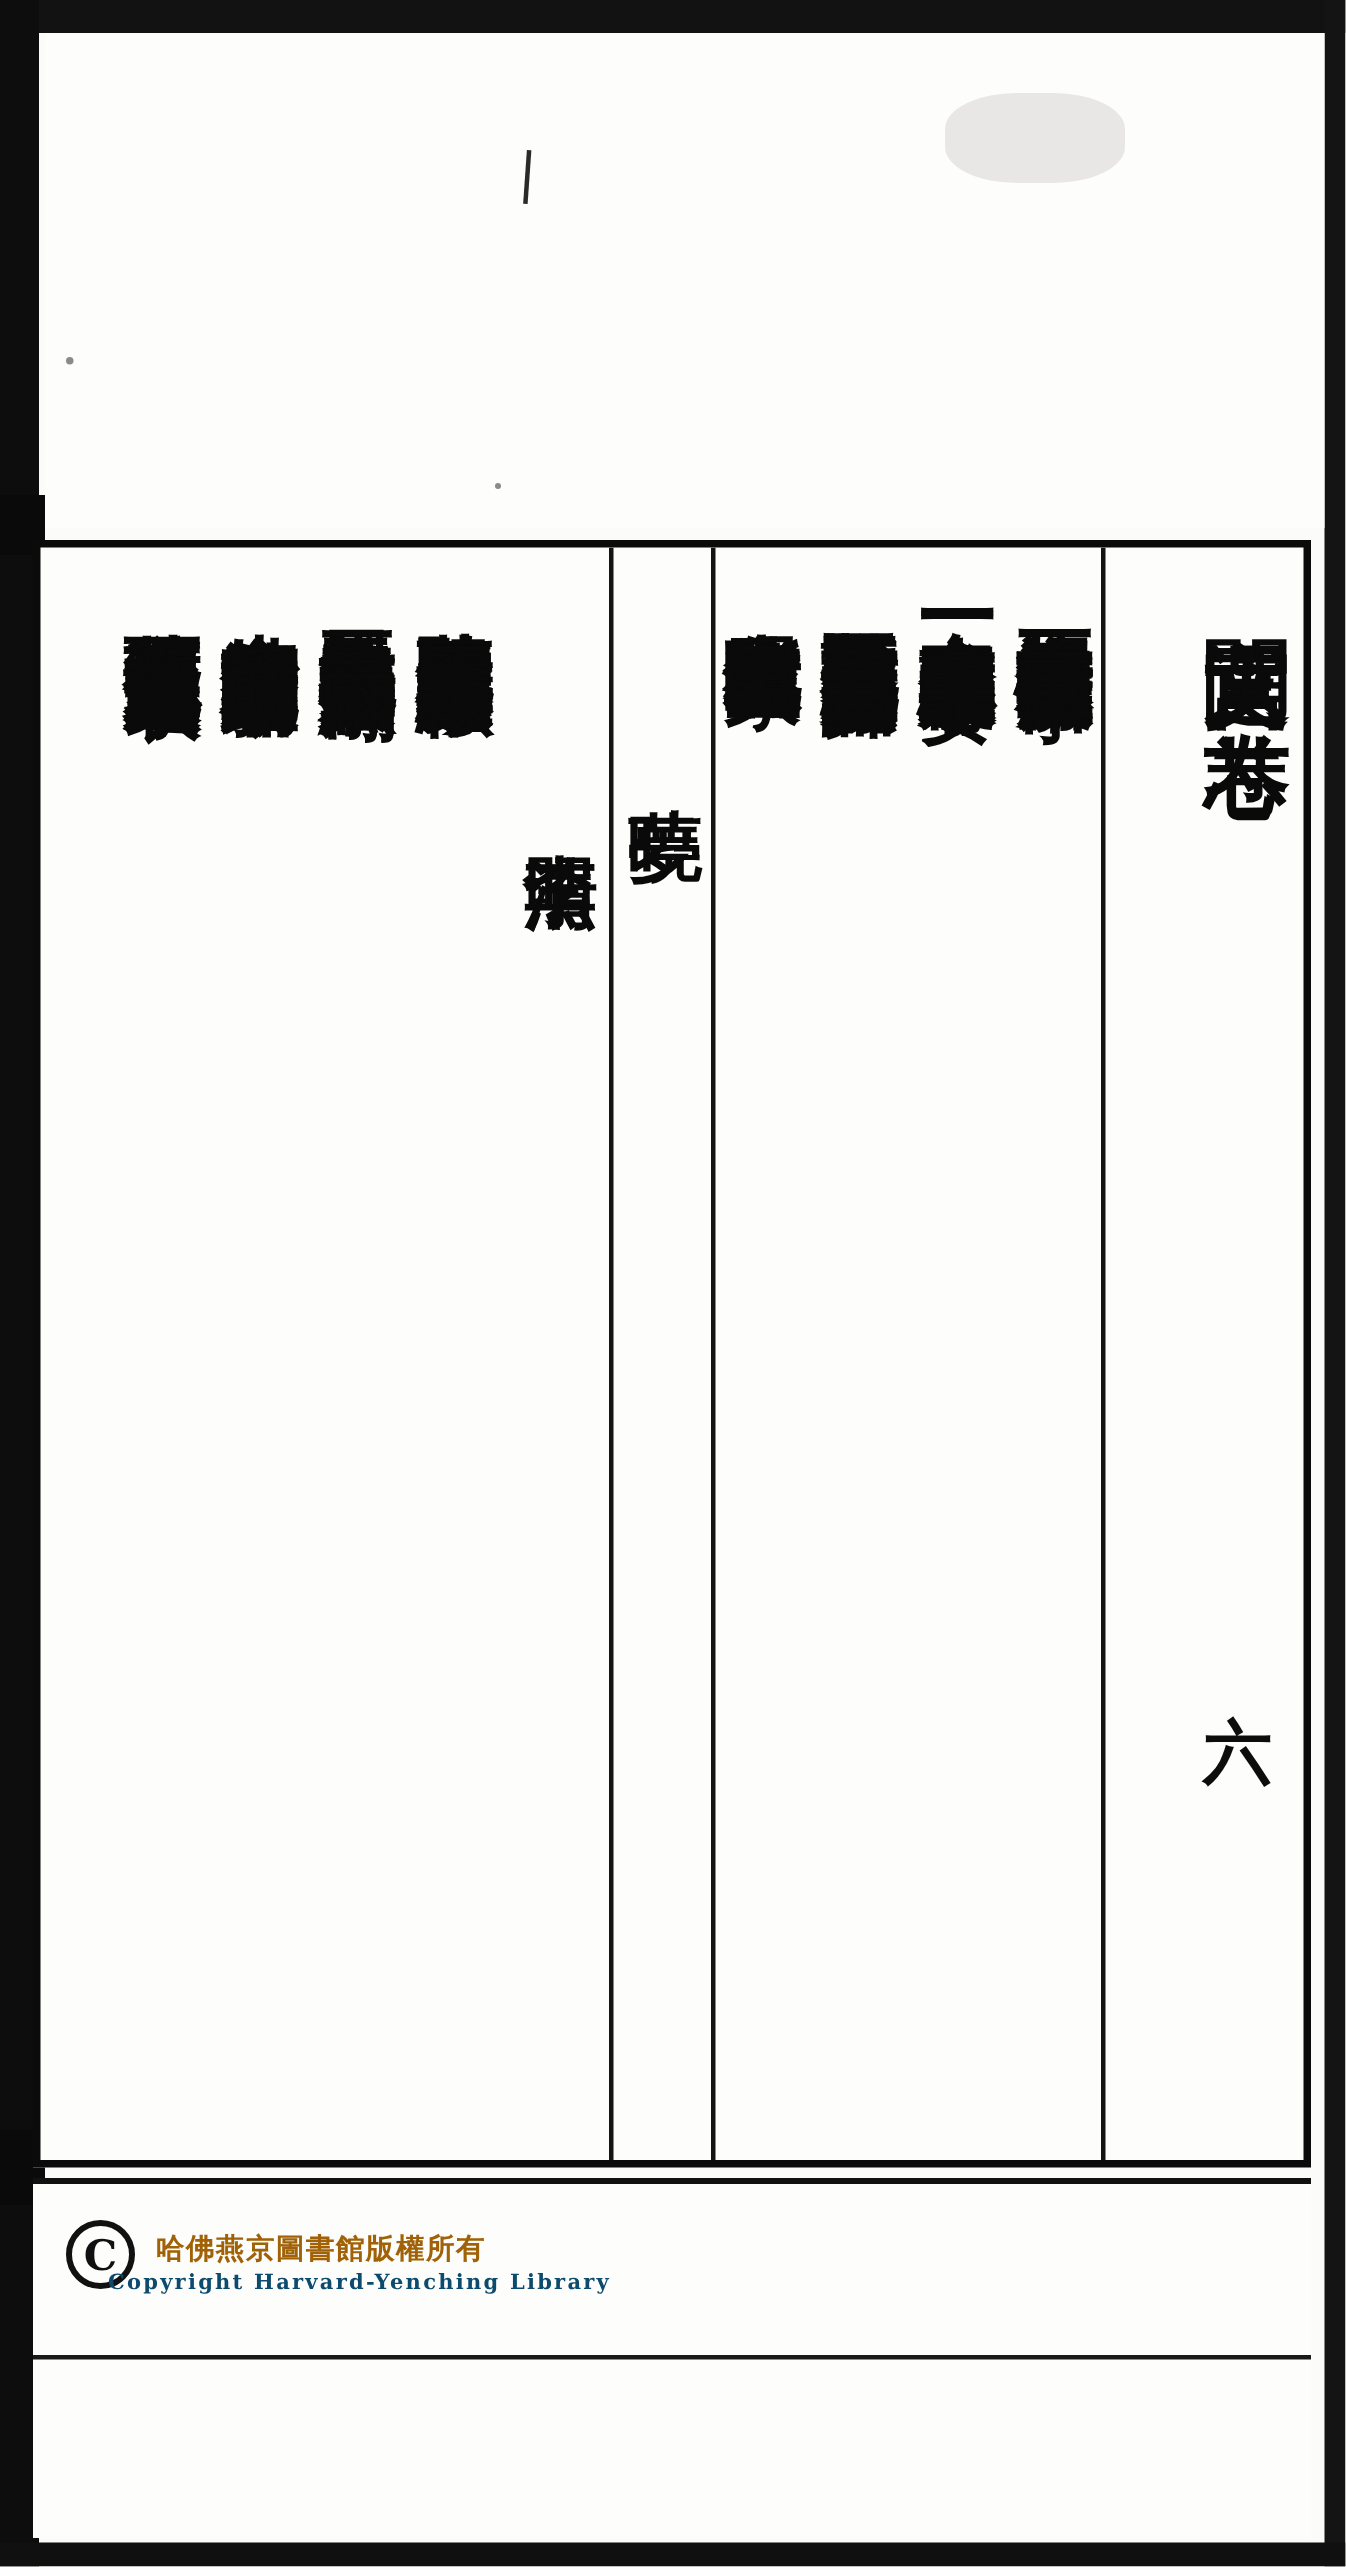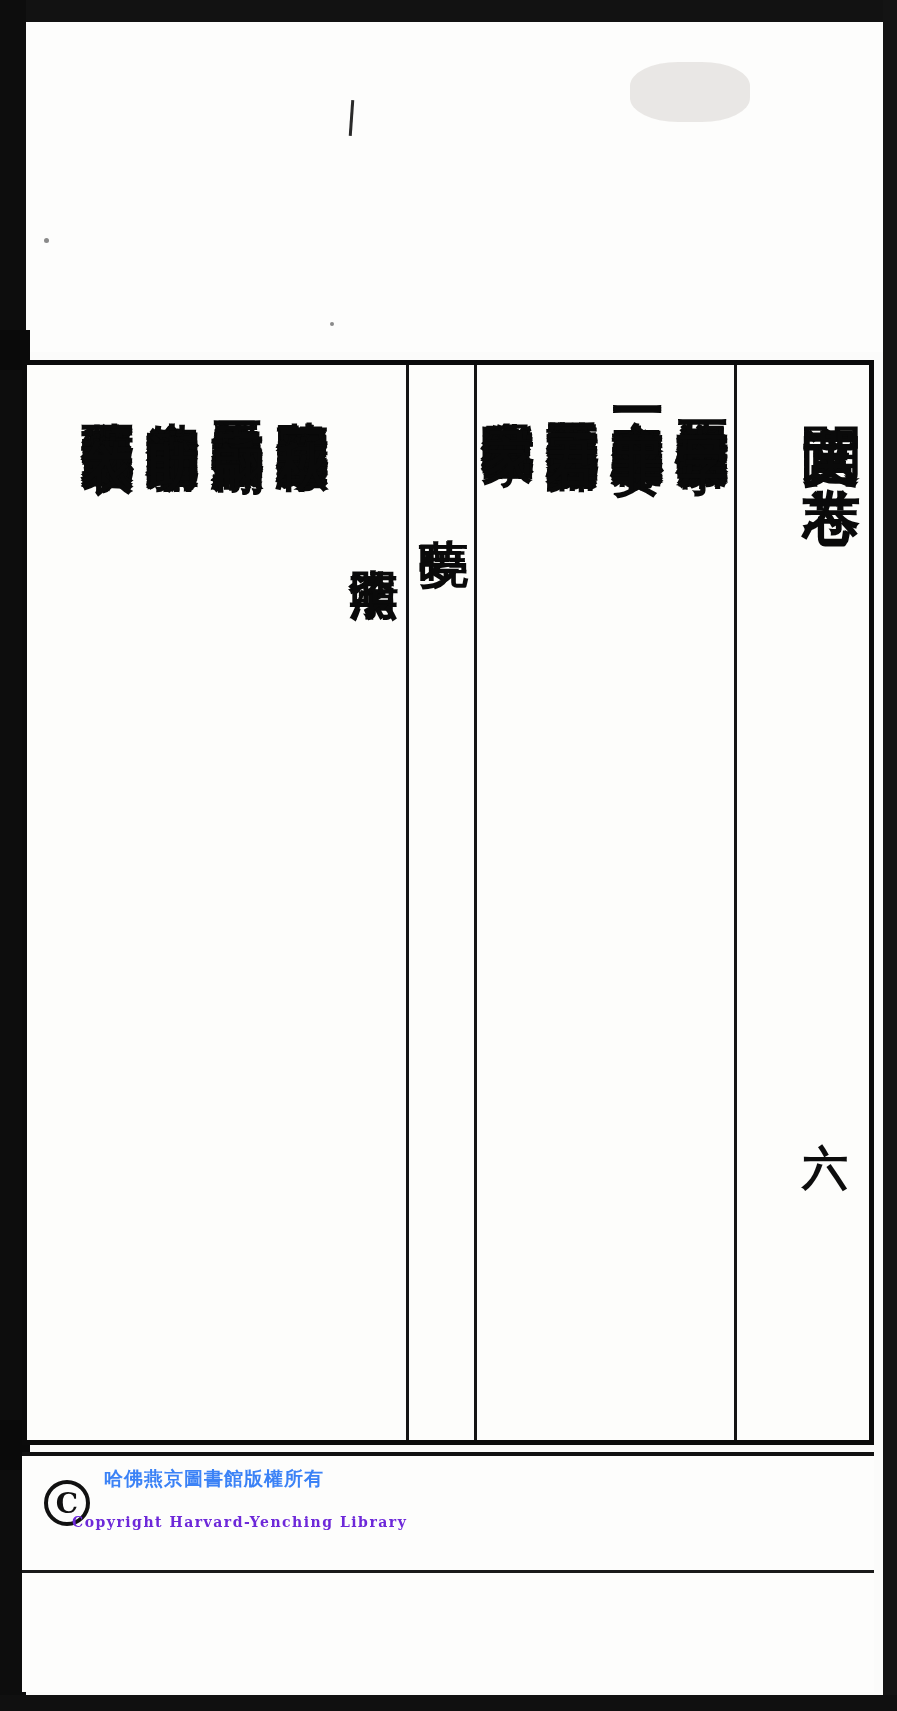--- a/index.html
+++ b/index.html
@@ -169,35 +169,35 @@
     justify-content: center;
     font-family: "DejaVu Serif", serif;
     font-weight: 700;
     font-size: 28px;
     color: #111;
     box-sizing: border-box;
   }
   .stamp-cn {
     position: absolute;
     left: 82px;
-    top: 14px;
+    top: 34px;
     font-family: Liberation Mono, monospace;
     font-size: 19px;
     font-weight: 700;
-    color: #3b82f6;
+    color: #a16207;
     letter-spacing: 1px;
   }
   .stamp-en {
     position: absolute;
     left: 50px;
     top: 62px;
     font-family: "DejaVu Serif", serif;
     font-size: 14px;
     font-weight: 700;
-    color: #6d28d9;
+    color: #0c4a6e;
     letter-spacing: 1.5px;
   }
 
   
   .smudge {
     position: absolute;
     background: #d8d6d2;
     opacity: .55;
     border-radius: 40%;
   }

